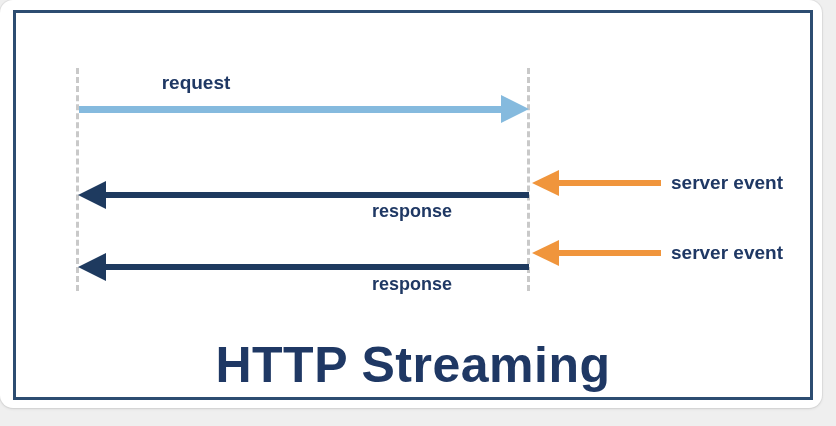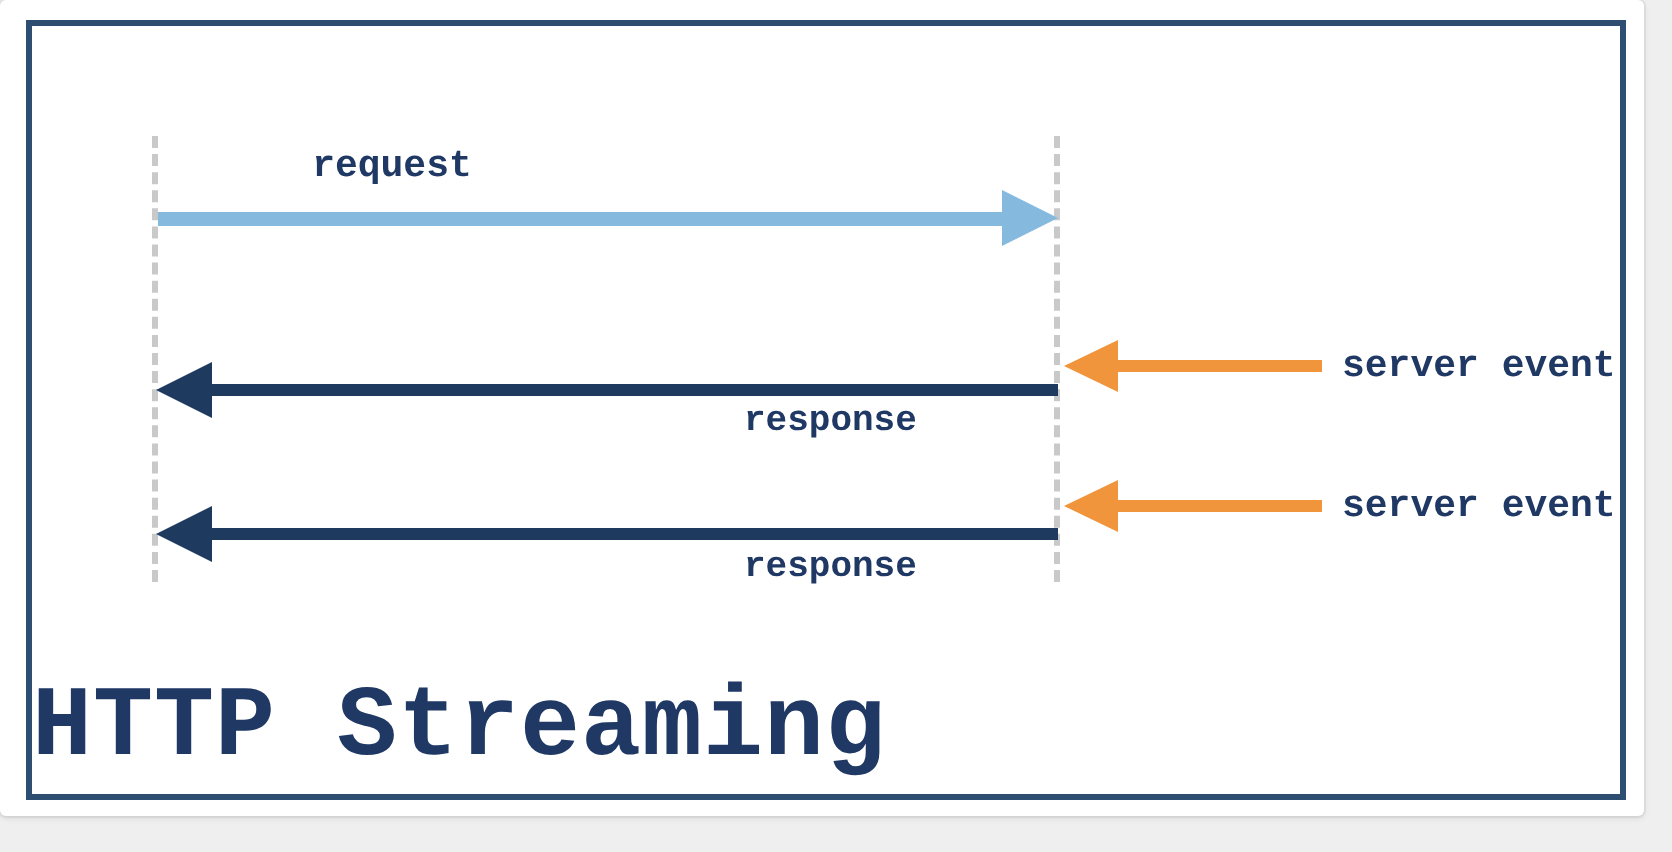--- a/index.html
+++ b/index.html
@@ -16,23 +16,22 @@
     width: 836px;
     height: 426px;
   }
   .card {
     position: absolute;
     left: 0;
     top: 0;
     width: 822px;
     height: 408px;
     background: #ffffff;
-    border-radius: 3px;
+    border-radius: 13px;
     box-shadow: 0 1px 3px rgba(0,0,0,0.10), 0 0 0 1px #e4e4e4;
-    font-family: Liberation Mono, monospace;
   }
   .frame {
     position: absolute;
     left: 13px;
     top: 10px;
     width: 800px;
     height: 390px;
     border: 3px solid #2d4d71;
     box-sizing: border-box;
     background: #ffffff;
@@ -102,20 +101,21 @@
     border-bottom: 13px solid transparent;
   }
   .server-event-head.s1 { top: 157px; }
   .server-event-head.s2 { top: 227px; }
 
   .title {
     position: absolute;
     left: 0;
     top: 323px;
     width: 794px;
+    text-align: center;
     color: #1f3864;
     font-size: 50px;
     font-weight: 600;
     letter-spacing: 0.5px;
   }
 </style>
 </head>
 <body>
 
 <div class="page">

